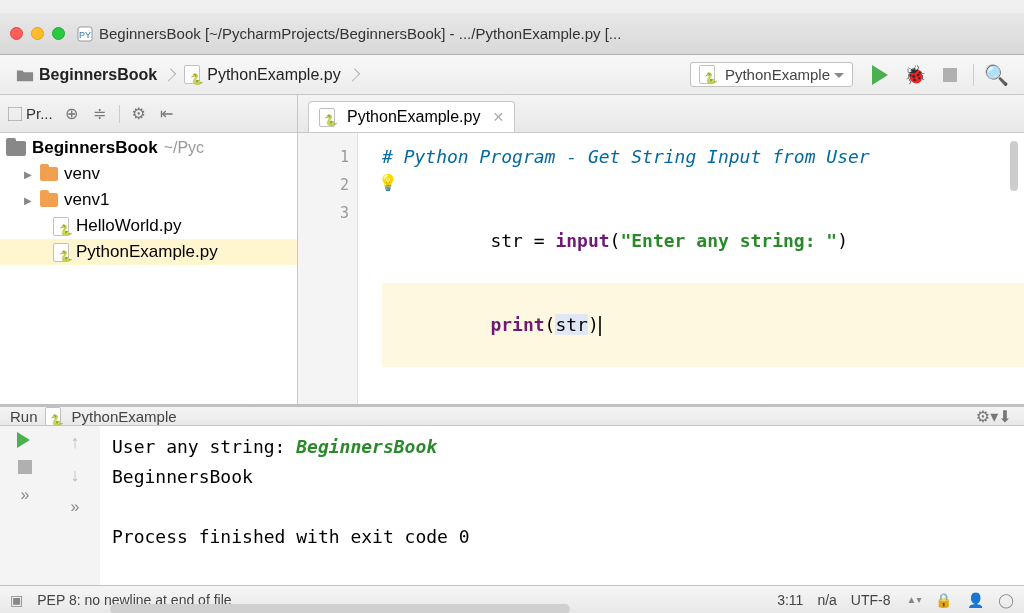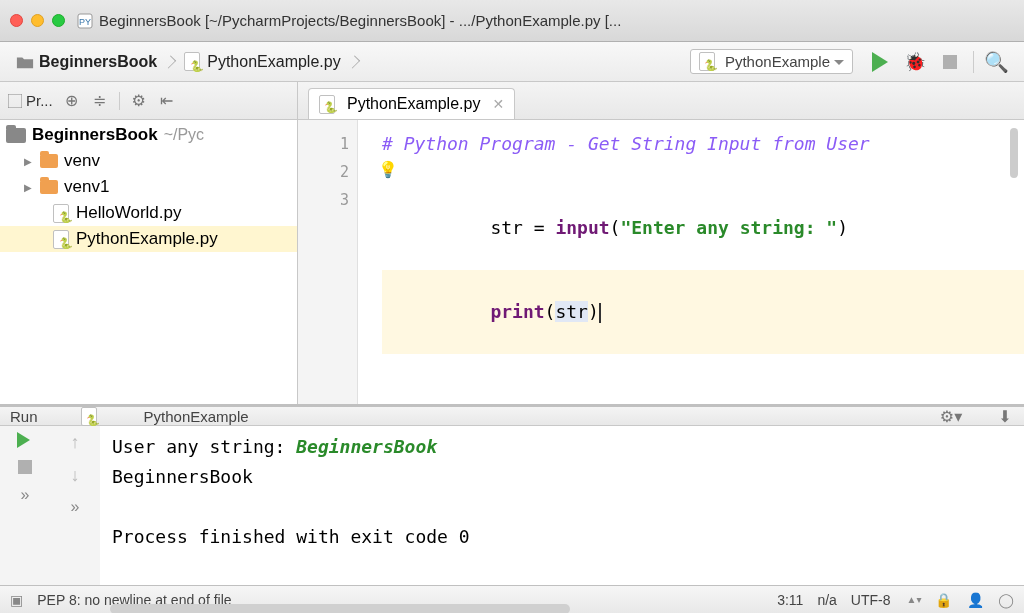--- a/index.html
+++ b/index.html
@@ -13,20 +13,21 @@
   display: flex;
   flex-direction: column;
 }
 .titlebar {
   height: 42px;
   background: linear-gradient(#e8e8e8, #d8d8d8);
   border-bottom: 1px solid #b0b0b0;
   display: flex;
   align-items: center;
   padding: 0 10px;
+  margin-top: 13px;
 }
 .traffic-lights { display: flex; gap: 8px; margin-right: 12px; }
 .traffic-light { width: 13px; height: 13px; border-radius: 50%; }
 .tl-red { background: #ff5f57; border: 1px solid #e24640; }
 .tl-yellow { background: #ffbd2e; border: 1px solid #dfa023; }
 .tl-green { background: #28ca42; border: 1px solid #1dad2b; }
 .titlebar-icon { width:16px; height:16px; margin-right:6px; display:flex; align-items:center; justify-content:center;}
 .titlebar-text { font-size: 15px; color: #333; white-space: nowrap; overflow: hidden; text-overflow: ellipsis; }
 
 .navbar {
@@ -167,21 +168,21 @@
   width: 60px;
   background:#f4f4f4;
   border-right:1px solid #e0e0e0;
   text-align: right;
   color:#999;
   padding: 10px 8px 0 0;
   font-size: 15px;
 }
 .code-lines { padding: 10px 0 0 24px; flex:1; position:relative;}
 .code-lines .line { white-space: pre; position:relative;}
-.comment { color:#8b5cf6; font-style: italic; }
+.comment { color:#0369a1; font-style: italic; }
 .keyword { color:#701a75; font-weight:700;}
 .string { color:#2a8a2a; font-weight:600; }
 .bulb { position:absolute; left:-4px; top:-2px; font-size:16px;}
 .cursor-line { background:#fff8e1; }
 .cursor-bar { display:inline-block; width:2px; height:20px; background:#333; vertical-align:middle;}
 .code-scroll {
   position:absolute; right:6px; top:8px; width:8px; height:50px;
   background:#ccc; border-radius:4px;
 }
 
@@ -193,21 +194,20 @@
 }
 .run-header {
   height: 32px;
   background: linear-gradient(#f4f4f4, #e8e8e8);
   border-bottom:1px solid #c8c8c8;
   display:flex;
   align-items:center;
   padding: 0 10px;
   font-size: 15px;
   color:#444;
-  gap:36px;
 }
 .run-header .spacer { flex:1; }
 .run-body { flex:1; display:flex; background:#fff; }
 .run-gutter {
   width: 50px; background:#f4f4f4; display:flex; flex-direction:column;
   align-items:center; padding-top:6px; gap:12px;
 }
 .run-nav {
   width: 50px; background:#f4f4f4; display:flex; flex-direction:column;
   align-items:center; padding-top:6px; gap:12px;

